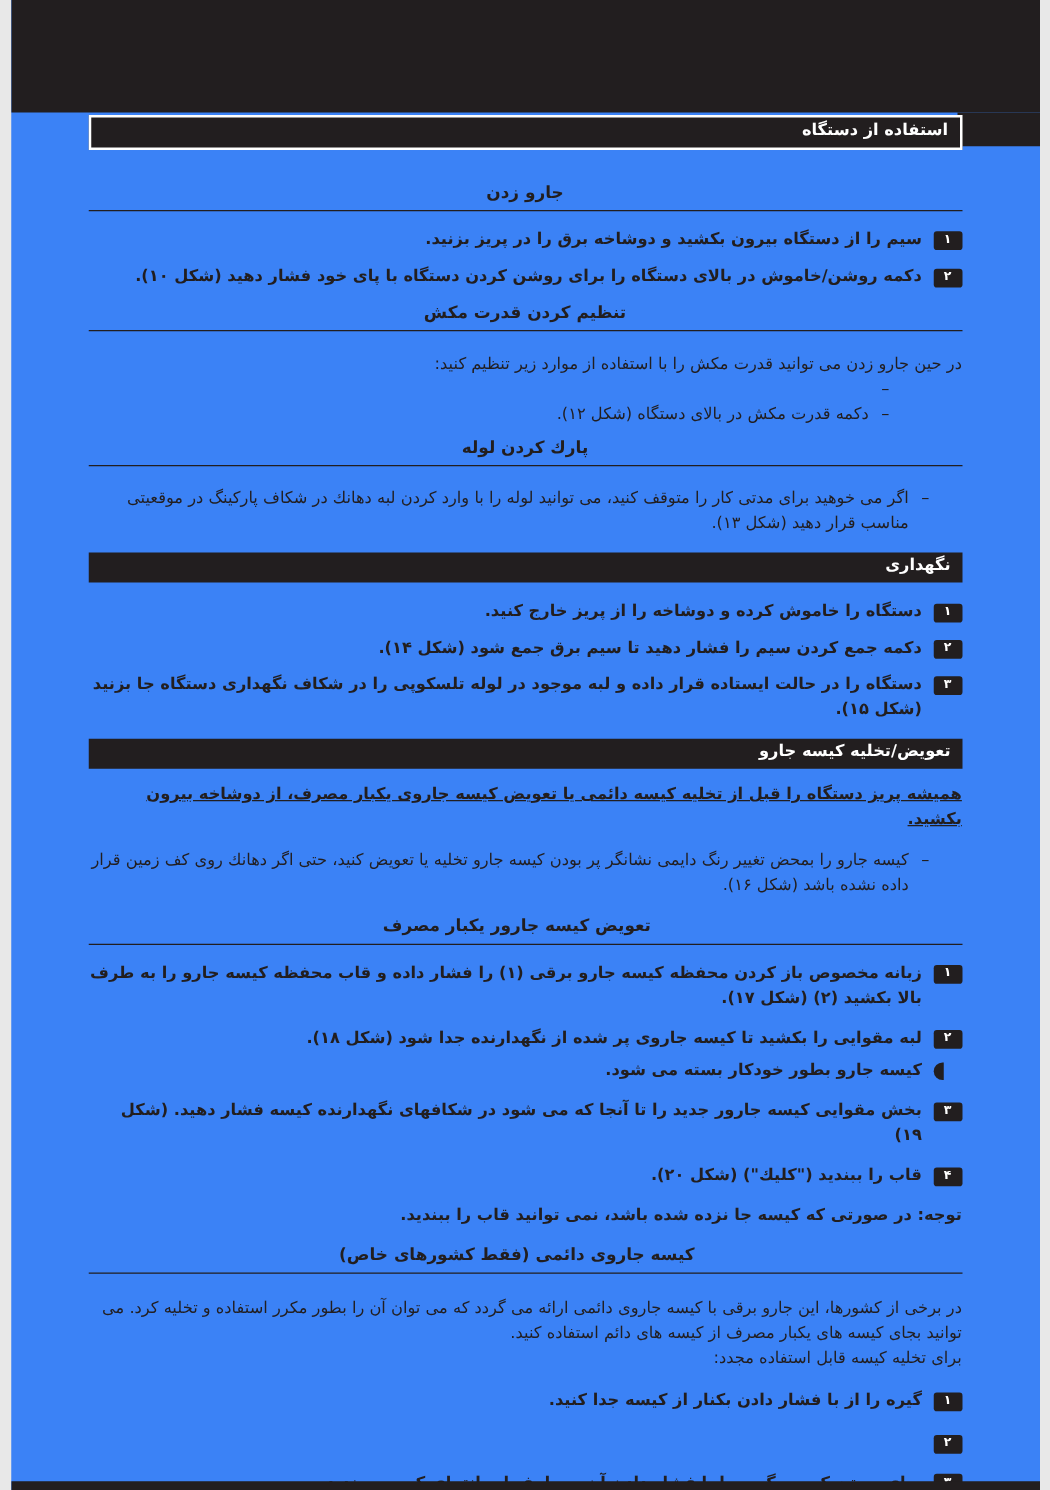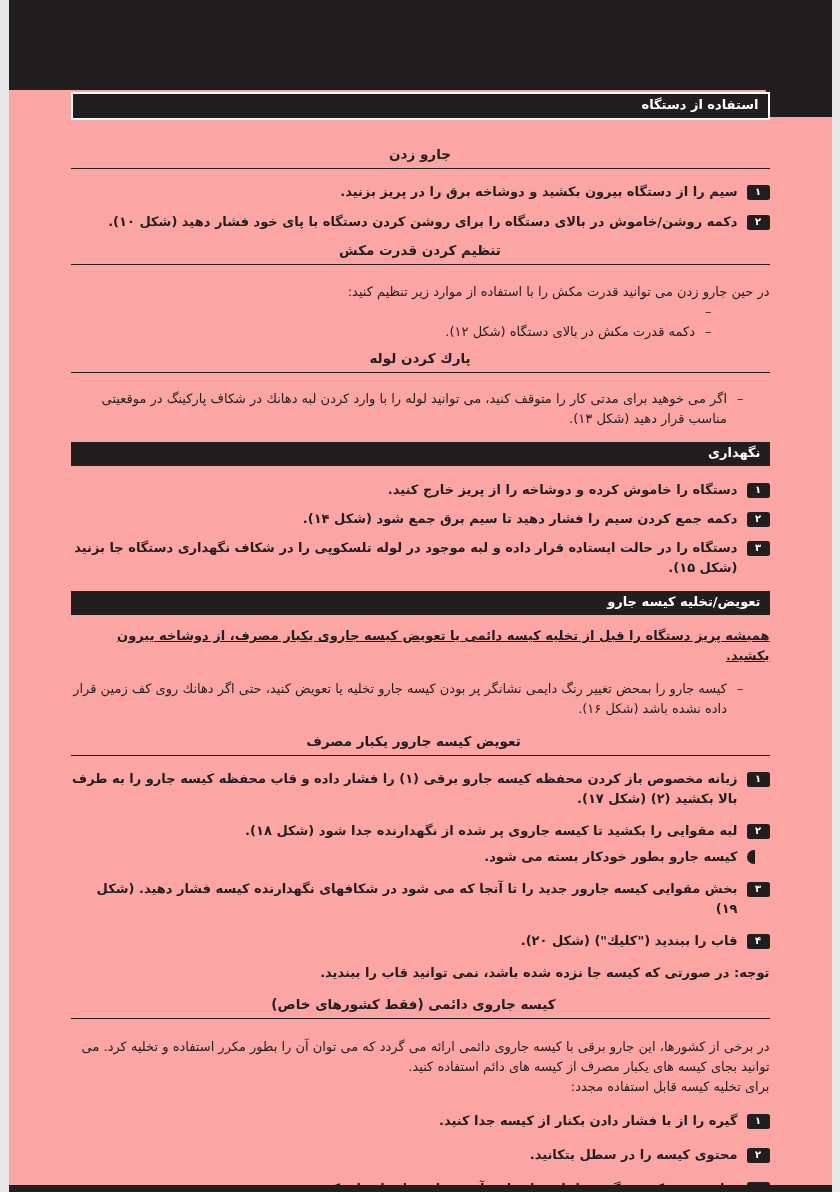--- a/index.html
+++ b/index.html
@@ -1,17 +1,17 @@
 <!DOCTYPE html>
 <html lang="fa"><head>
 <meta charset="utf-8">
 <style>
   html,body{margin:0;padding:0;background:#e8e8e8;}
   .page{
-    width:823px;height:1192px;background:#fca5a5;position:relative;
+    width:823px;height:1192px;background:#3b82f6;position:relative;
     font-family:"DejaVu Sans",sans-serif;color:#221e1f;overflow:hidden;
     margin:0 auto;
   }
   .top-band{height:90px;background:#221e1f;width:100%;}
   .corner-block{position:absolute;top:90px;right:0;width:66px;height:27px;background:#221e1f;}
   .bottom-strip{position:absolute;bottom:0;left:0;width:100%;height:7px;background:#221e1f;}
   .content{margin:0 62px;position:relative;direction:rtl;text-align:right;}
   .section-bar{
     background:#221e1f;color:#ffffff;font-weight:bold;font-size:13px;
     padding:3px 9px 5px;line-height:16px;
@@ -166,21 +166,20 @@
     <p class="para p-permanent1">در برخی از کشورها، این جارو برقی با کیسه جاروی دائمی ارائه می گردد که می توان آن را بطور مکرر استفاده و تخلیه کرد. می توانید بجای کیسه های یکبار مصرف از کیسه های دائم استفاده کنید.</p>
     <p class="para">برای تخلیه کیسه قابل استفاده مجدد:</p>
 
     <div class="steps steps-p">
       <div class="step">
         <span class="badge">۱</span>
         <span class="step-text">گیره را از با فشار دادن بکنار از کیسه جدا کنید.</span>
       </div>
       <div class="step">
         <span class="badge">۲</span>
-        <span class="step-text">محتوی کیسه را در سطل بتکانید.</span>
       </div>
       <div class="step">
         <span class="badge">۳</span>
         <span class="step-text">برای بستن کیسه، گیره را با فشار دادن آن به طرف لبه انتهای کیسه، ببندید.</span>
       </div>
     </div>
 
   </div>
 
   <div class="bottom-strip"></div>

